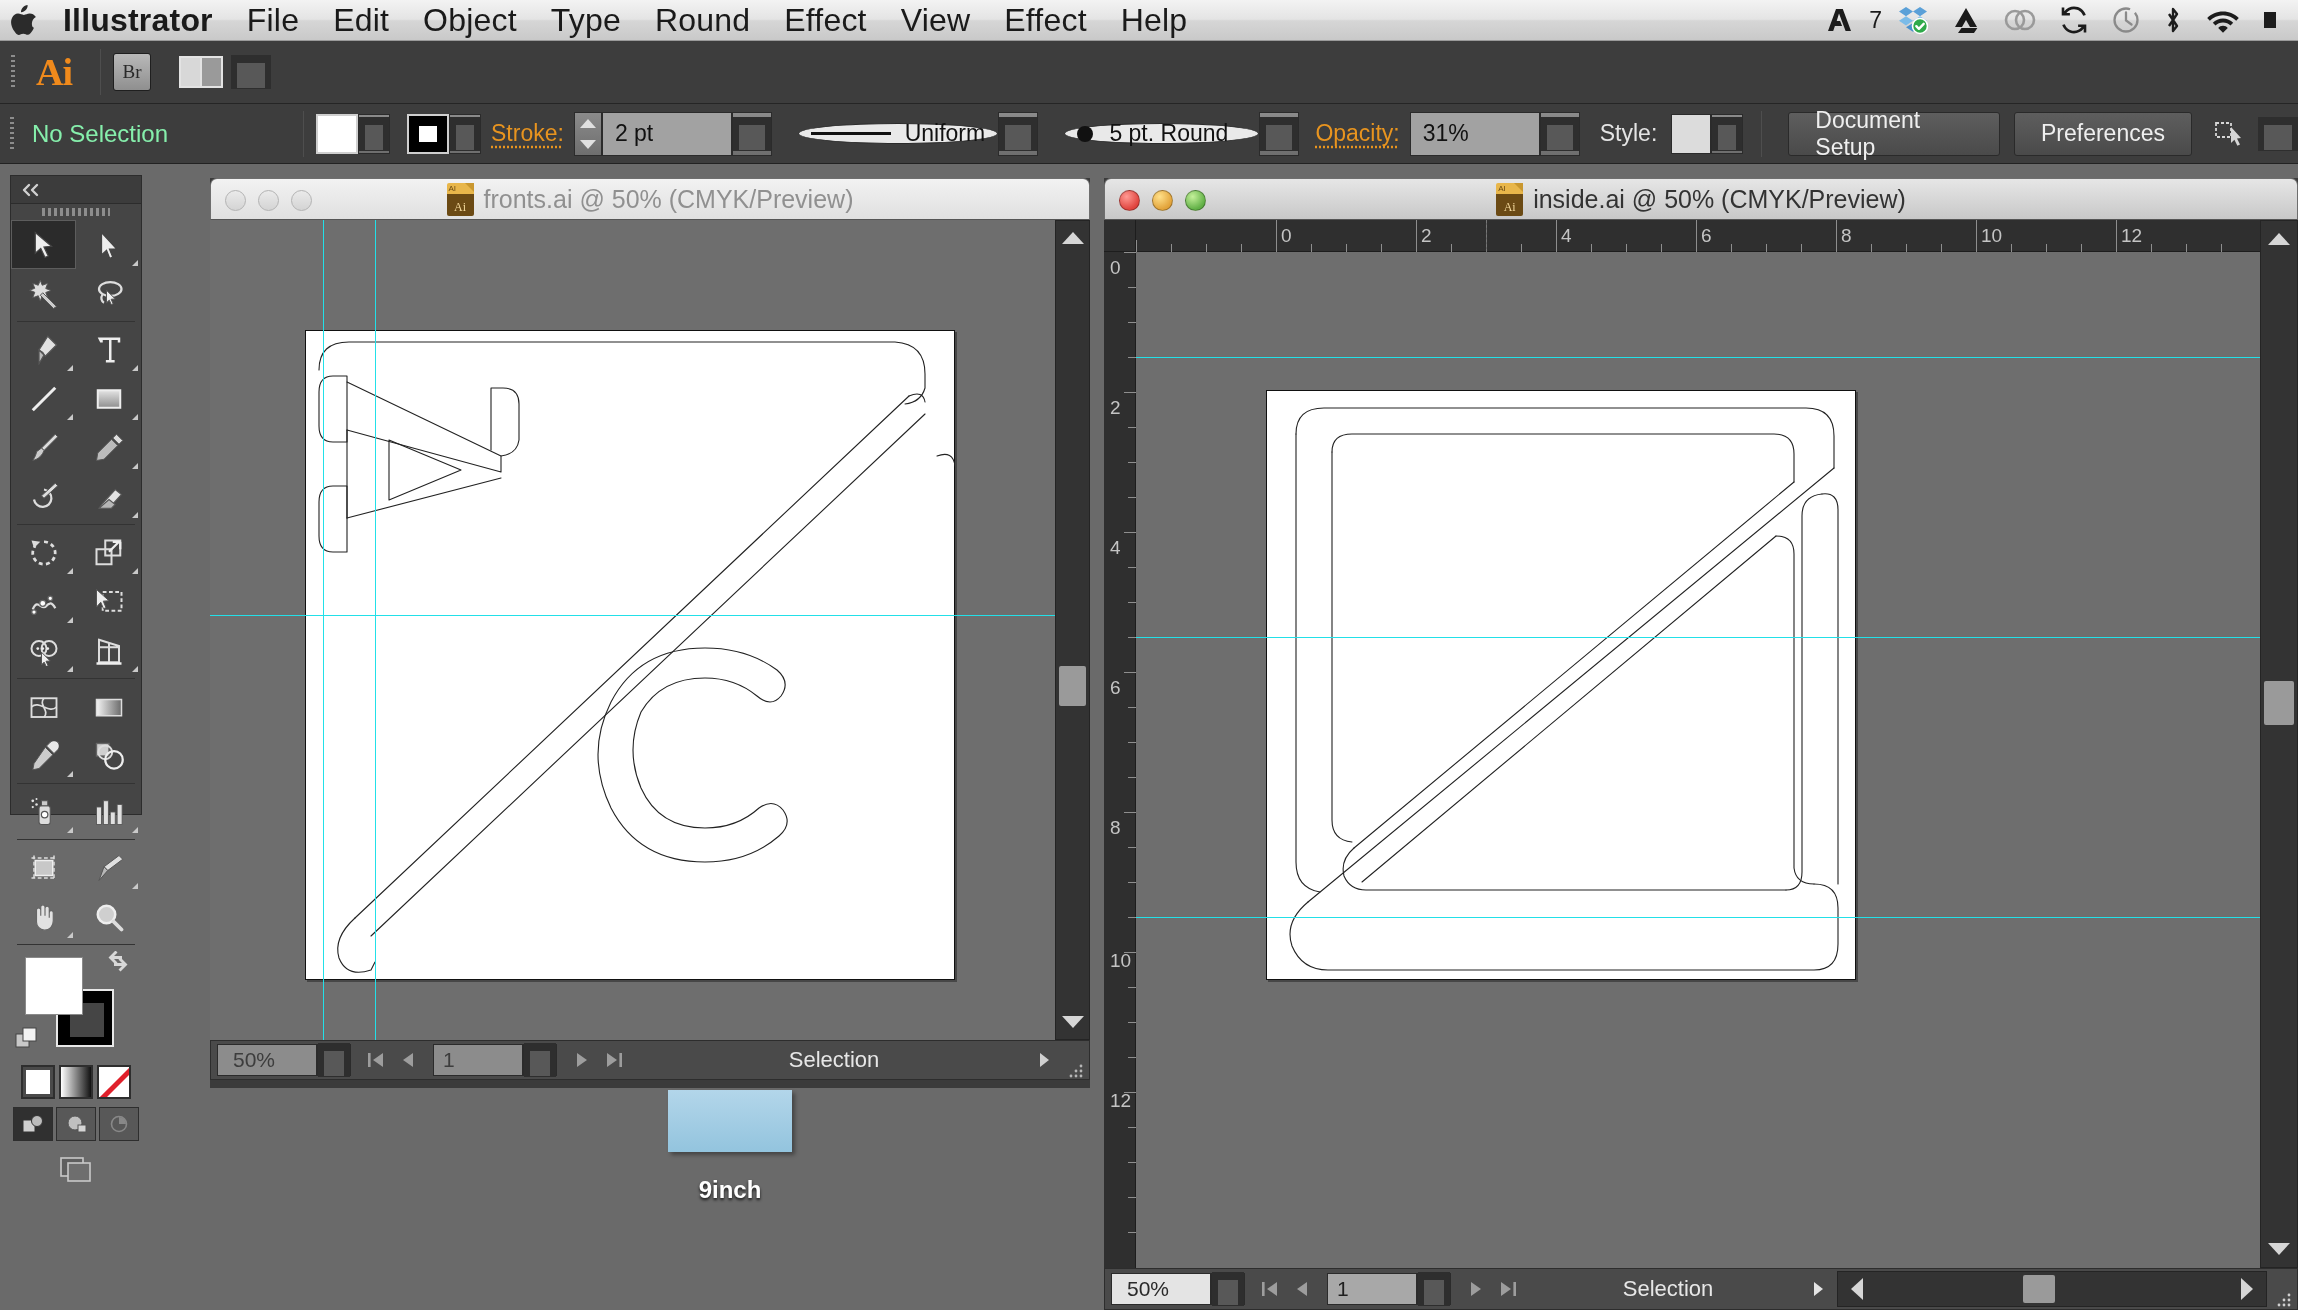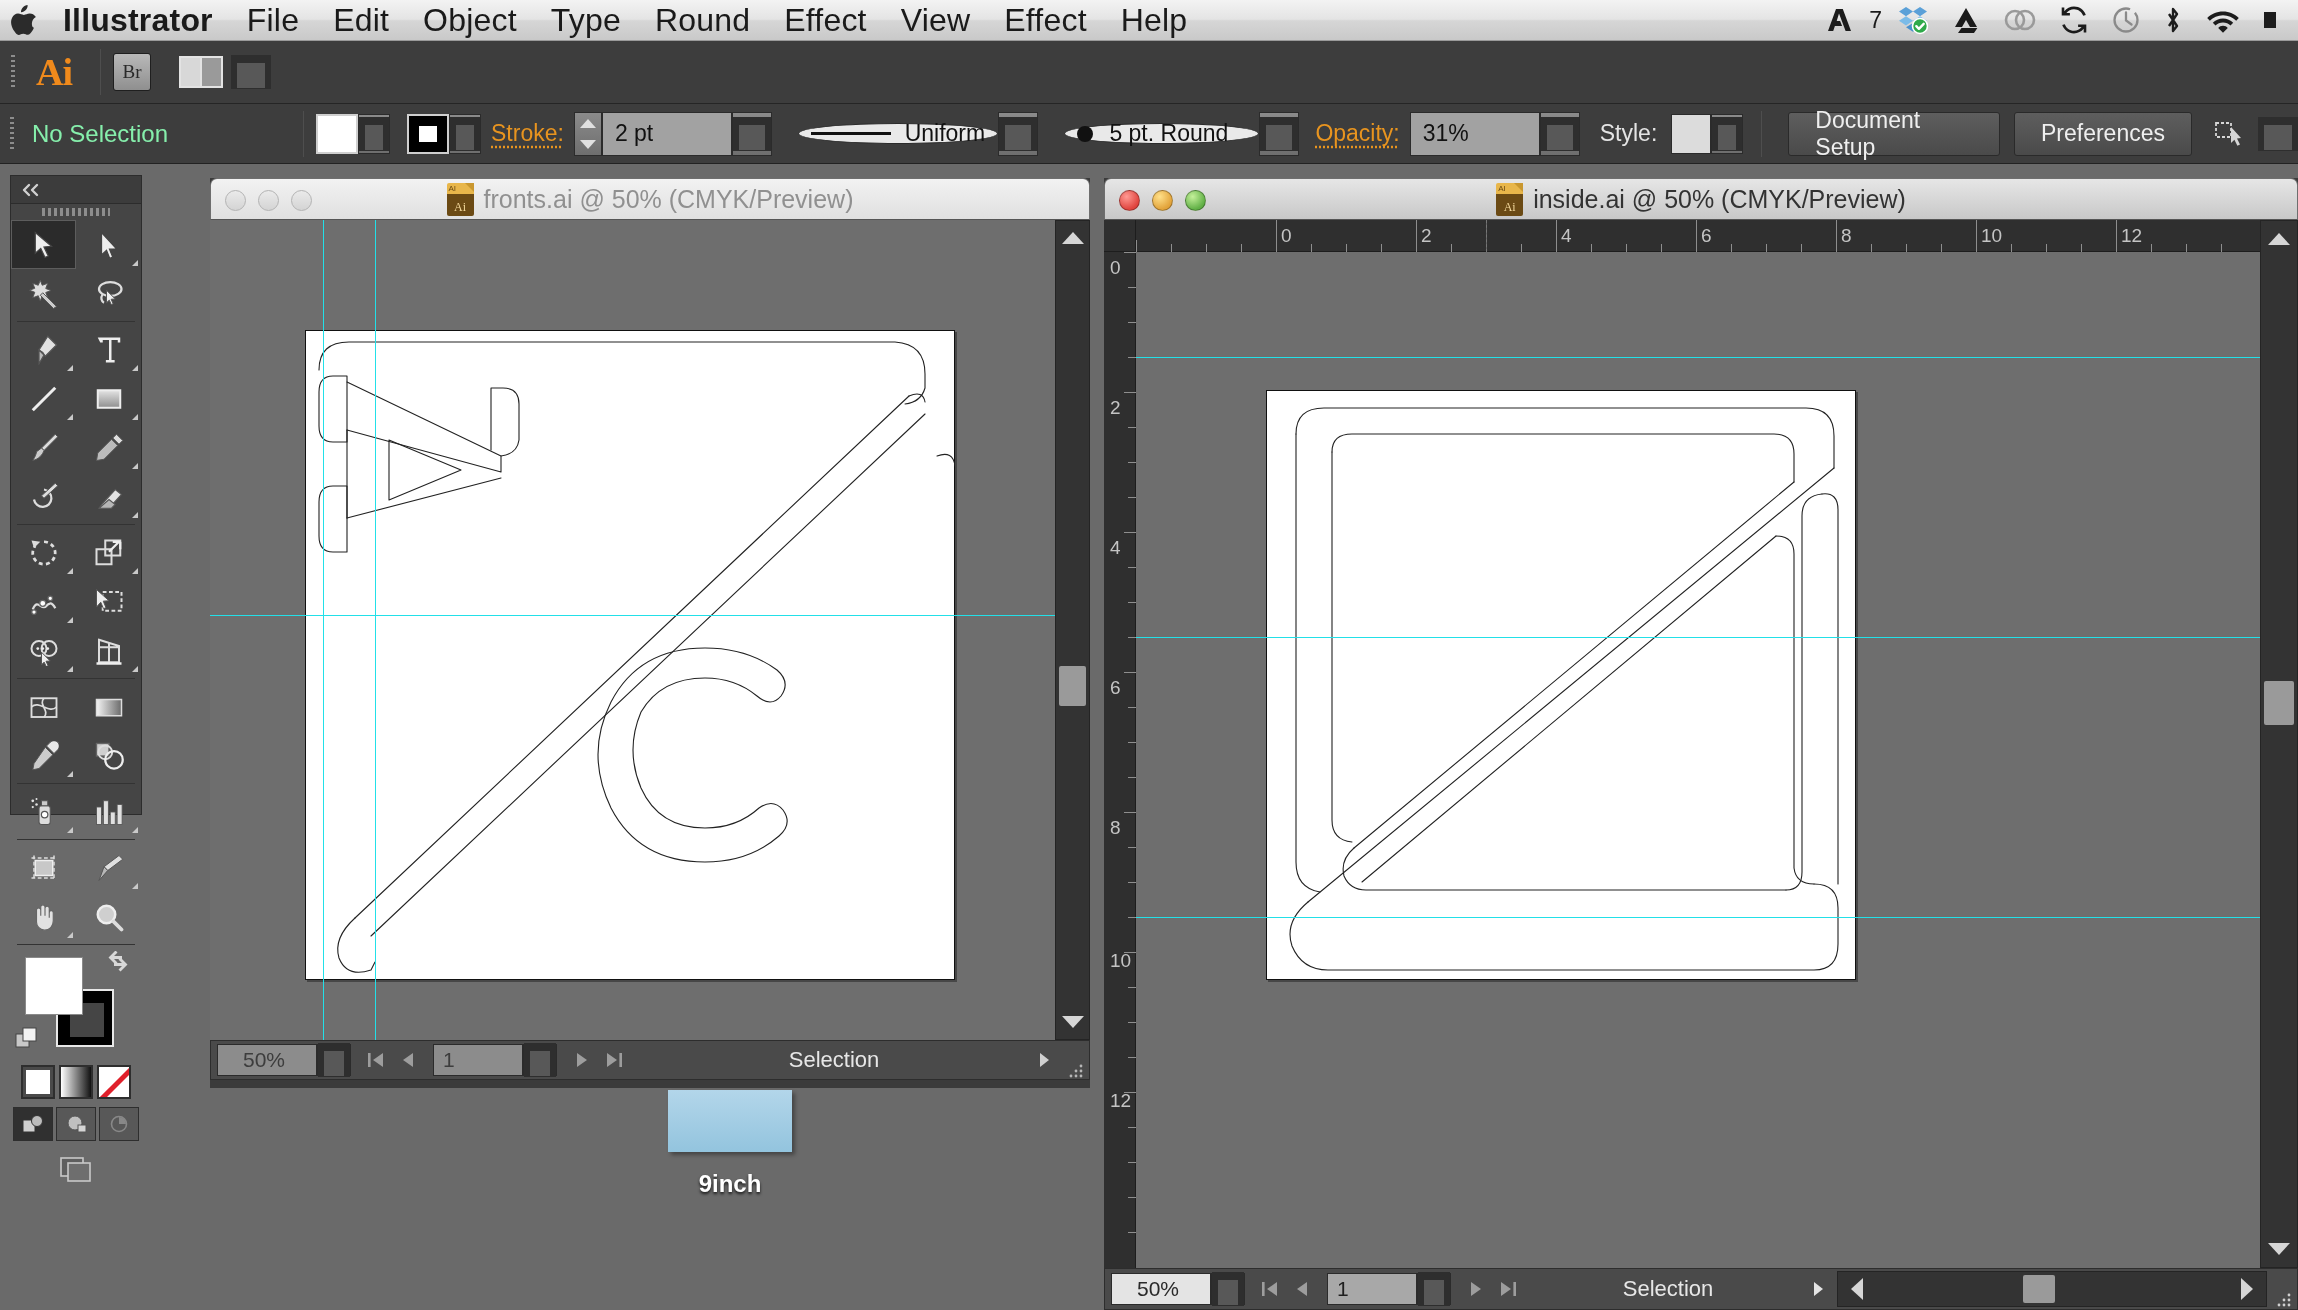--- a/index.html
+++ b/index.html
@@ -208,36 +208,36 @@
   .sbar .arw{ position:absolute; display:flex;align-items:center;justify-content:center;}
   .tri-u{width:0;height:0;border-left:11px solid transparent;border-right:11px solid transparent;border-bottom:12px solid #d6d6d6;}
   .tri-d{width:0;height:0;border-left:11px solid transparent;border-right:11px solid transparent;border-top:12px solid #d6d6d6;}
   .tri-l{width:0;height:0;border-top:11px solid transparent;border-bottom:11px solid transparent;border-right:12px solid #d6d6d6;}
   .tri-r{width:0;height:0;border-top:11px solid transparent;border-bottom:11px solid transparent;border-left:12px solid #d6d6d6;}
 
   
   .statusbar{ position:absolute; height:40px; background:#4a4a4a;
       border:1px solid #2d2d2d; display:flex; align-items:center; }
   .sb-zoom{ width:100px;height:32px;margin-left:6px;border:1px solid #2b2b2b;
-      display:flex;align-items:center;padding-left:25px;font-size:21px;}
+      display:flex;align-items:center;padding-left:15px;font-size:21px;}
   .sb-drop{ width:34px;height:32px;background:linear-gradient(to bottom,#8b8b8b,#6e6e6e);
       border:1px solid #2b2b2b;display:flex;align-items:center;justify-content:center;}
   .sb-nav{ display:flex;align-items:center; gap:2px; padding:0 10px;}
   .navb{ width:30px;height:32px;display:flex;align-items:center;justify-content:center;}
   .sb-page{ width:90px;height:32px;border:1px solid #2b2b2b;display:flex;align-items:center;
       padding-left:9px;font-size:21px;}
   .sb-status{ flex:1; text-align:center; font-size:22px; color:#e7e7e7; }
   .sb-grip{ width:30px;height:40px;display:flex;align-items:flex-end;justify-content:center;}
 
   
   #desktop-icon{ position:absolute; z-index:10; text-align:center; width:170px; }
   #desktop-icon .thumb{ width:124px;height:62px; margin:0 auto;
       background:linear-gradient(to bottom,#b3d6ea,#93c4de);
       box-shadow:3px 3px 4px rgba(0,0,0,.35); }
-  #desktop-icon .nm{ font-size:24px; color:#fff; font-weight:bold; margin-top:18px;
+  #desktop-icon .nm{ font-size:24px; color:#fff; font-weight:bold; margin-top:24px;
       text-shadow:0 2px 3px rgba(0,0,0,.8); }
 </style>
 </head>
 <body>
 
 <div id="menubar">
   <div class="apple-logo">
     <svg width="26" height="31" viewBox="0 0 26 31">
         <path fill="#2b2b2b" d="M17.6 0c.2 1.9-.6 3.8-1.8 5.1-1.2 1.3-3 2.3-4.8 2.2-.2-1.8.7-3.7 1.8-4.9C14 1 15.9.1 17.6 0zM23.9 22.7c-.6 1.4-.9 2-1.7 3.2-1.1 1.7-2.6 3.9-4.5 3.9-1.7 0-2.1-1.1-4.4-1.1-2.3 0-2.8 1.1-4.5 1.2-1.9.1-3.3-1.9-4.4-3.6C1.4 22.1.1 16.6 2 12.9c1.3-2.6 3.5-4.3 6-4.3 2.4 0 3.9 1.3 5.9 1.3 1.9 0 3.1-1.3 5.9-1.3 2.2 0 4.5 1.2 6.1 3.3-5.4 2.9-4.5 10.5-2 10.8z"></path>
       </svg>

